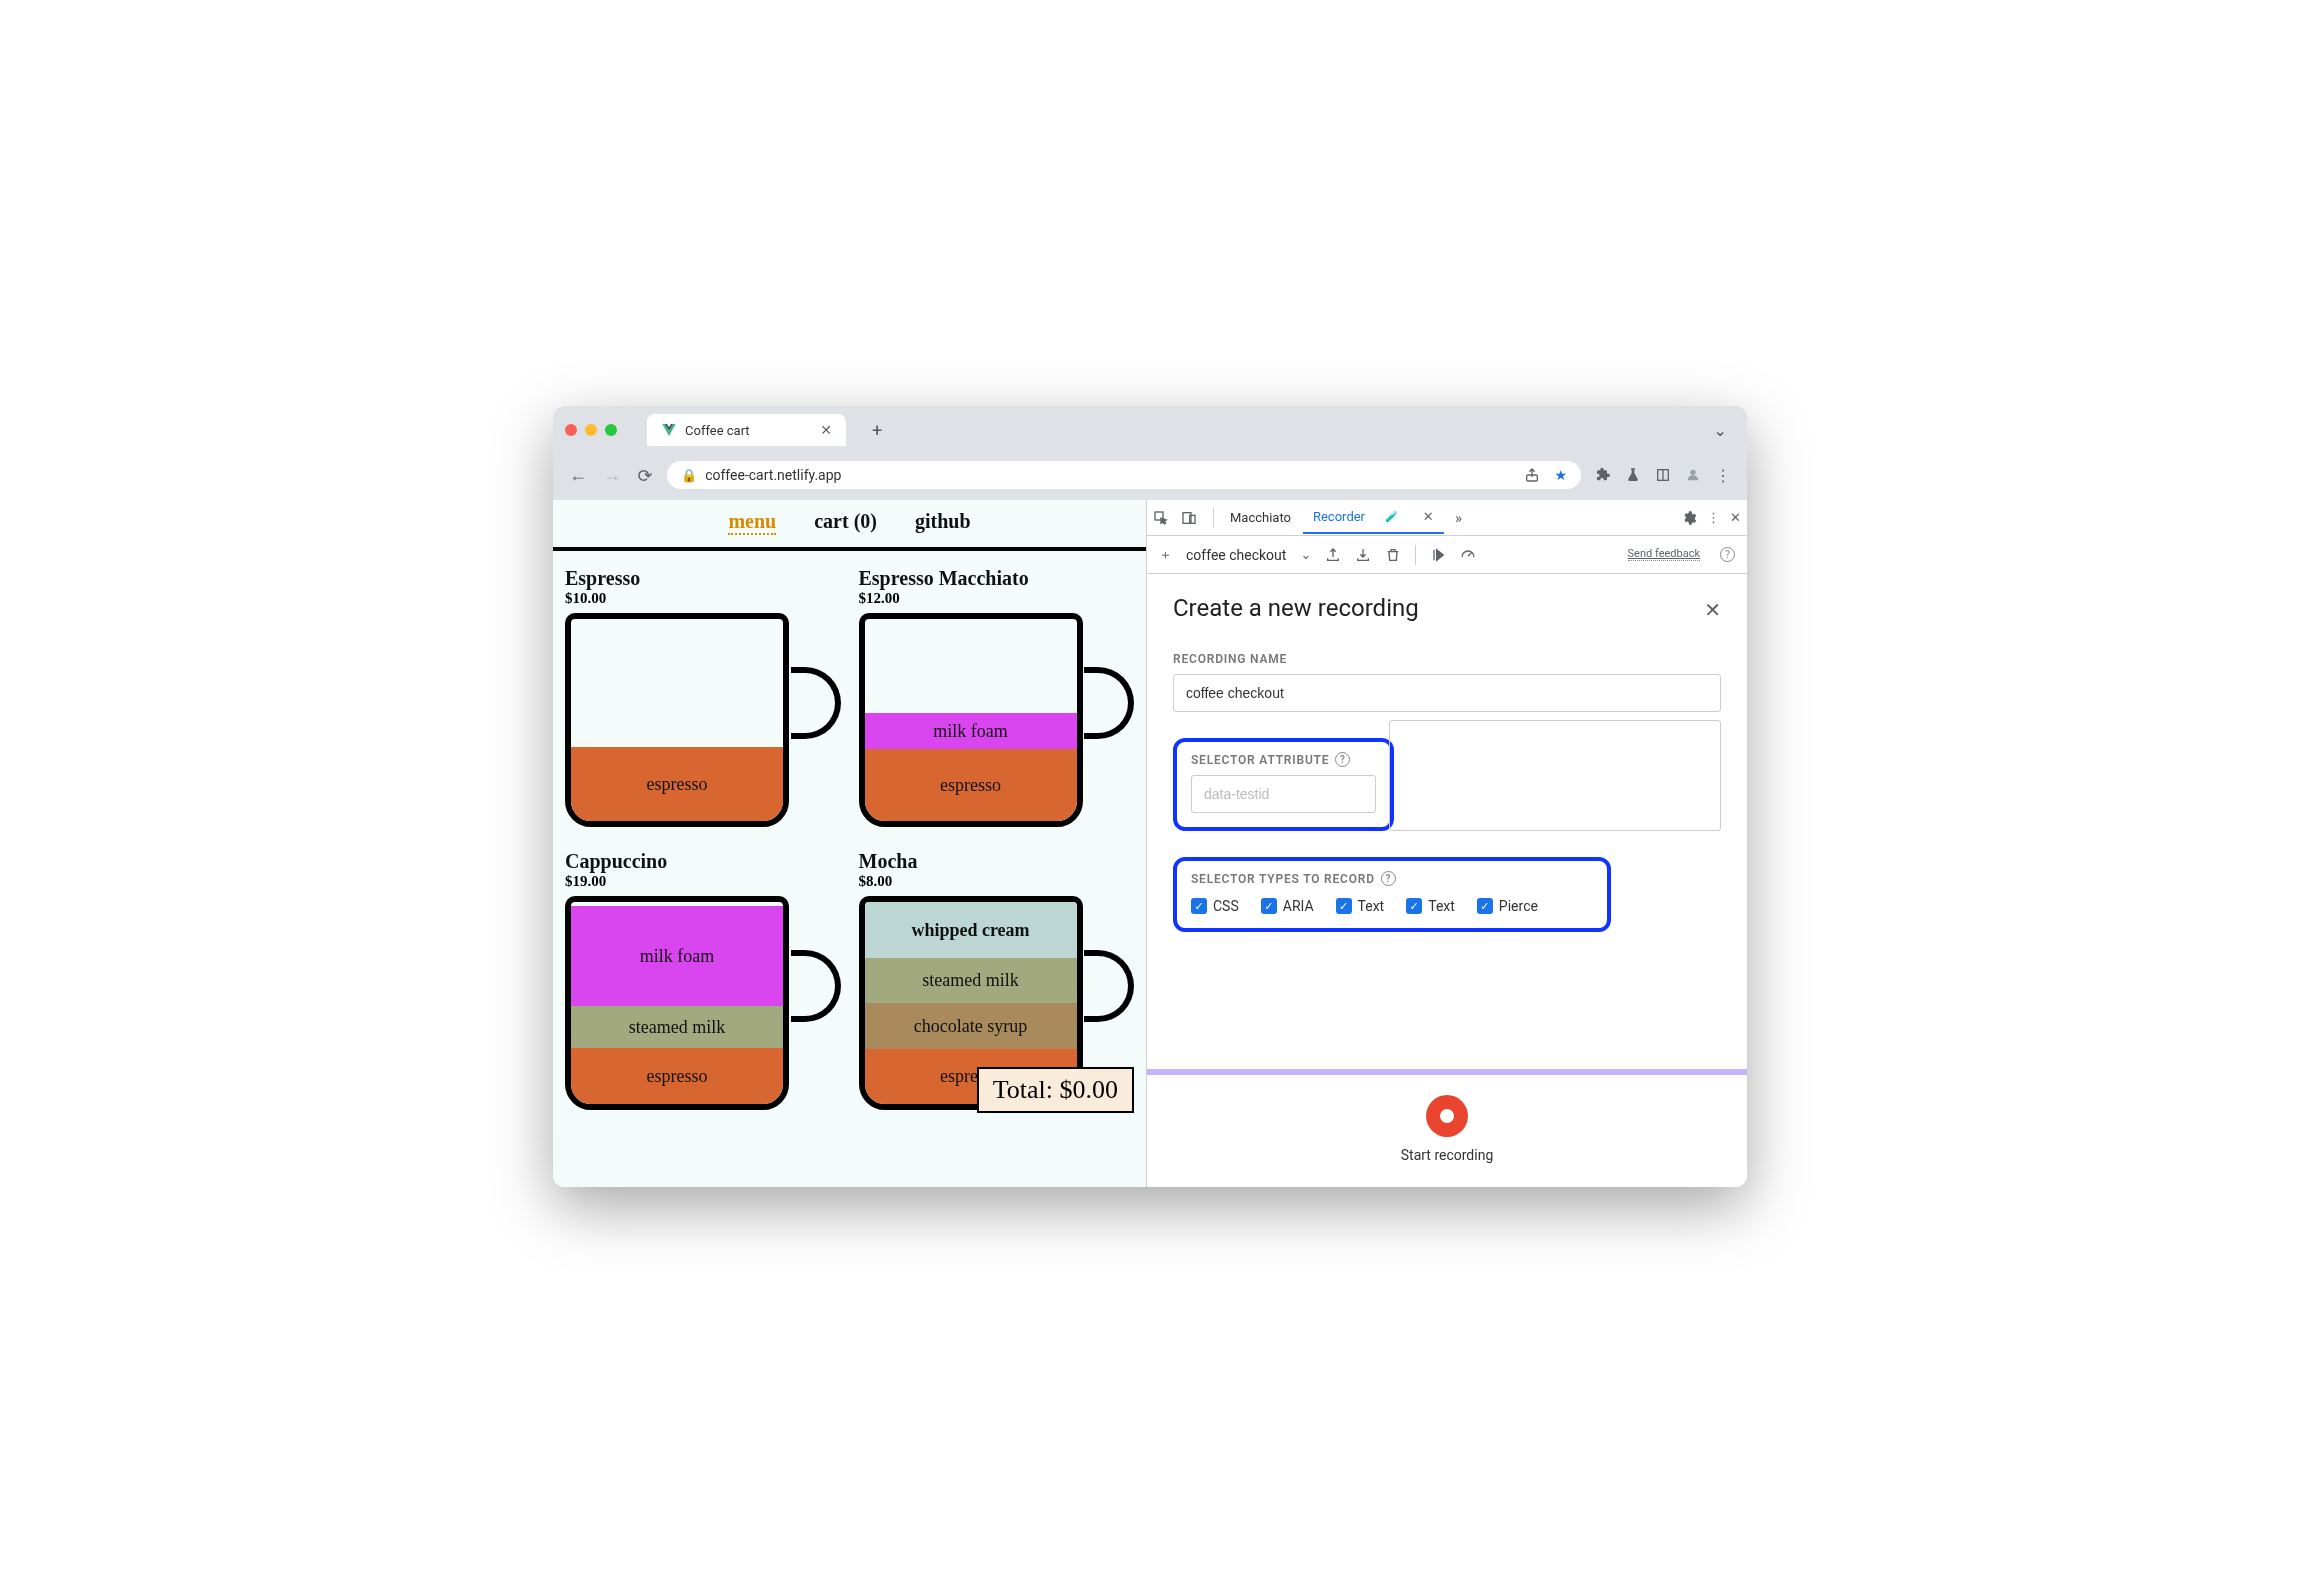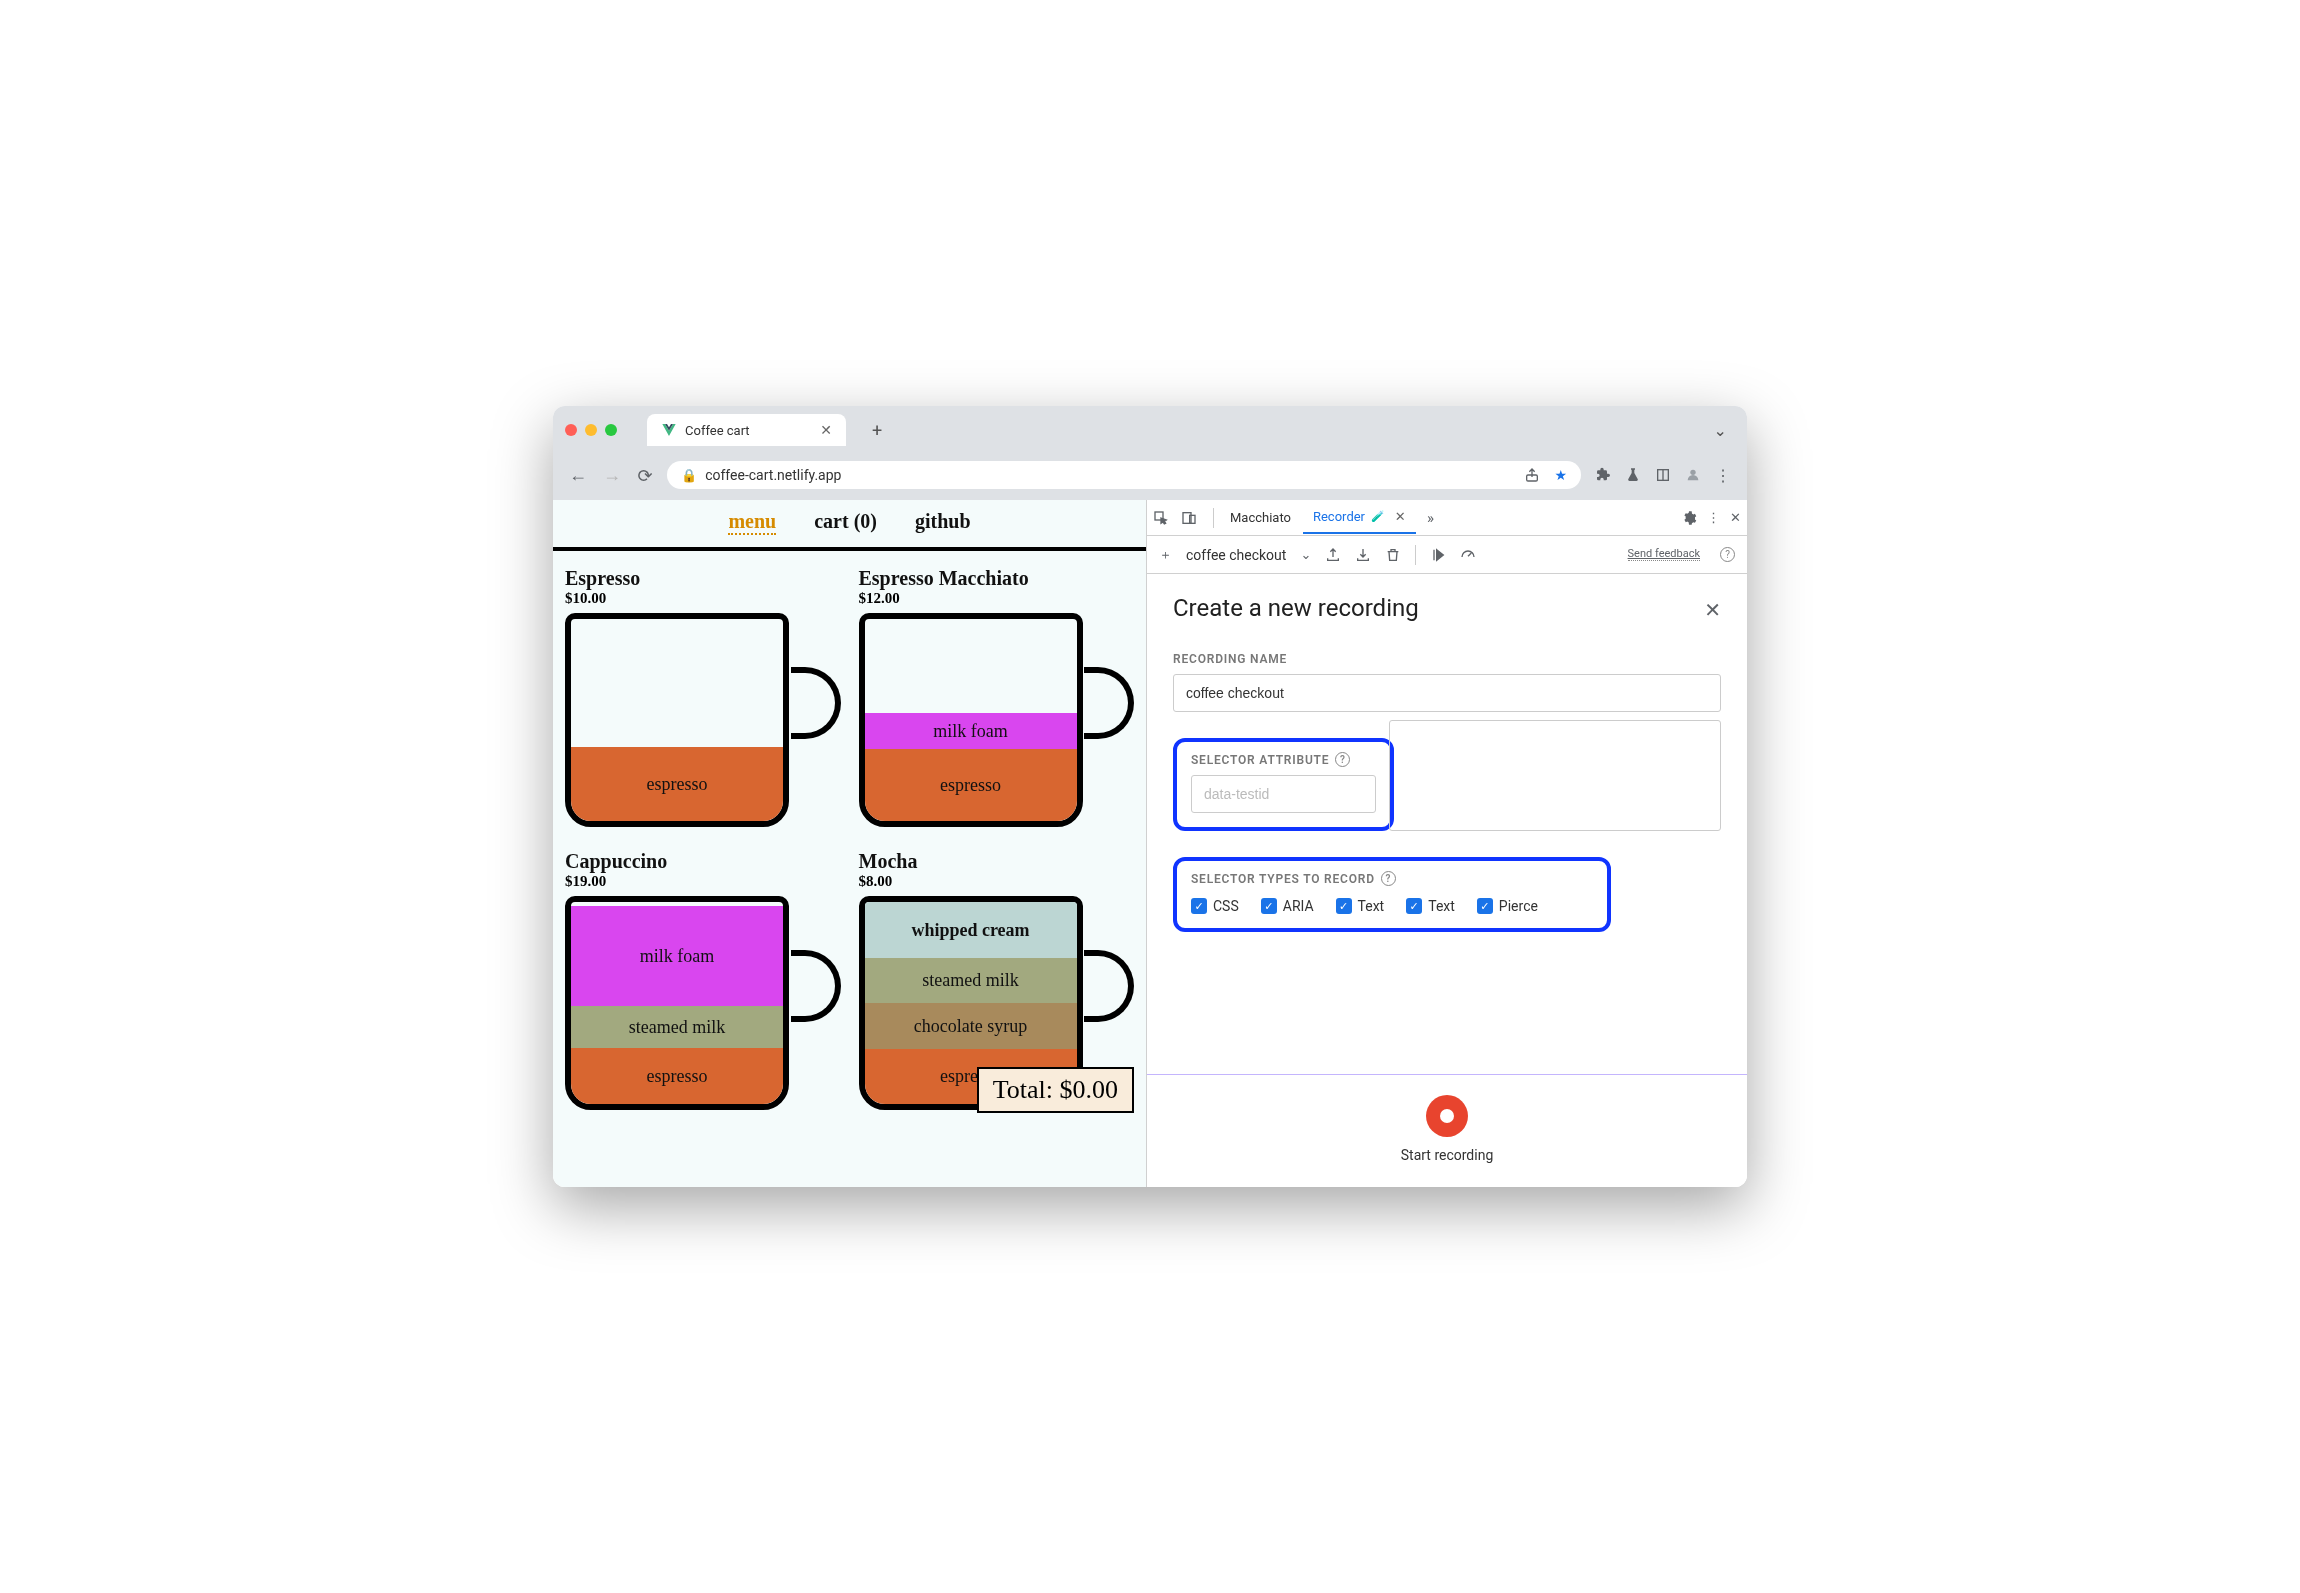--- a/index.html
+++ b/index.html
@@ -173,21 +173,21 @@
   display: flex;
   align-items: center;
   border-bottom: 1px solid #d0d0d0;
   padding: 0 6px;
   gap: 2px;
   height: 36px;
 }
 .dt-ico { width: 26px; text-align:center; color:#5f6368; font-size:15px; }
 .dt-divider { width:1px; height:20px; background:#ccc; margin:0 4px; }
 .dt-tab { padding: 8px 10px; color:#333; }
-.dt-tab.active { color:#1a73e8; border-bottom: 2px solid #1a73e8; display:flex; align-items:center; gap:6px; }
+.dt-tab.active { color:#1a73e8; border-bottom: 2px solid #1a73e8; display:flex; align-items:center; gap:20px; }
 .dt-tab .flask { font-size:11px; }
 .dt-tab .x { color:#666; font-size:13px; margin-left:4px;}
 .dt-right { margin-left:auto; display:flex; align-items:center; gap:10px; color:#5f6368; }
 
 .dt-toolbar {
   display:flex; align-items:center; gap:14px;
   padding: 6px 12px;
   border-bottom: 1px solid #d0d0d0;
   height: 38px;
   color:#5f6368;
@@ -242,21 +242,21 @@
 
 .checks { display:flex; gap:22px; margin-top:12px; align-items:center; flex-wrap:wrap; }
 .chk { display:flex; align-items:center; gap:6px; font-size:14px; color:#333; }
 .chkbox {
   width:16px; height:16px; background:#1a73e8; border-radius:3px;
   display:flex; align-items:center; justify-content:center;
   color:#fff; font-size:11px;
 }
 
 .footer {
-  border-top: 1px solid #c4b5fd;
+  border-top: 6px solid #c4b5fd;
   padding: 20px 0 24px;
   display:flex; flex-direction:column; align-items:center; gap:10px;
 }
 .rec-btn {
   width:42px; height:42px; border-radius:50%;
   background:#e8442e;
   display:flex; align-items:center; justify-content:center;
 }
 .rec-btn::after { content:""; width:14px; height:14px; background:#fff; border-radius:50%; }
 .rec-label { font-size:14px; color:#333; }

